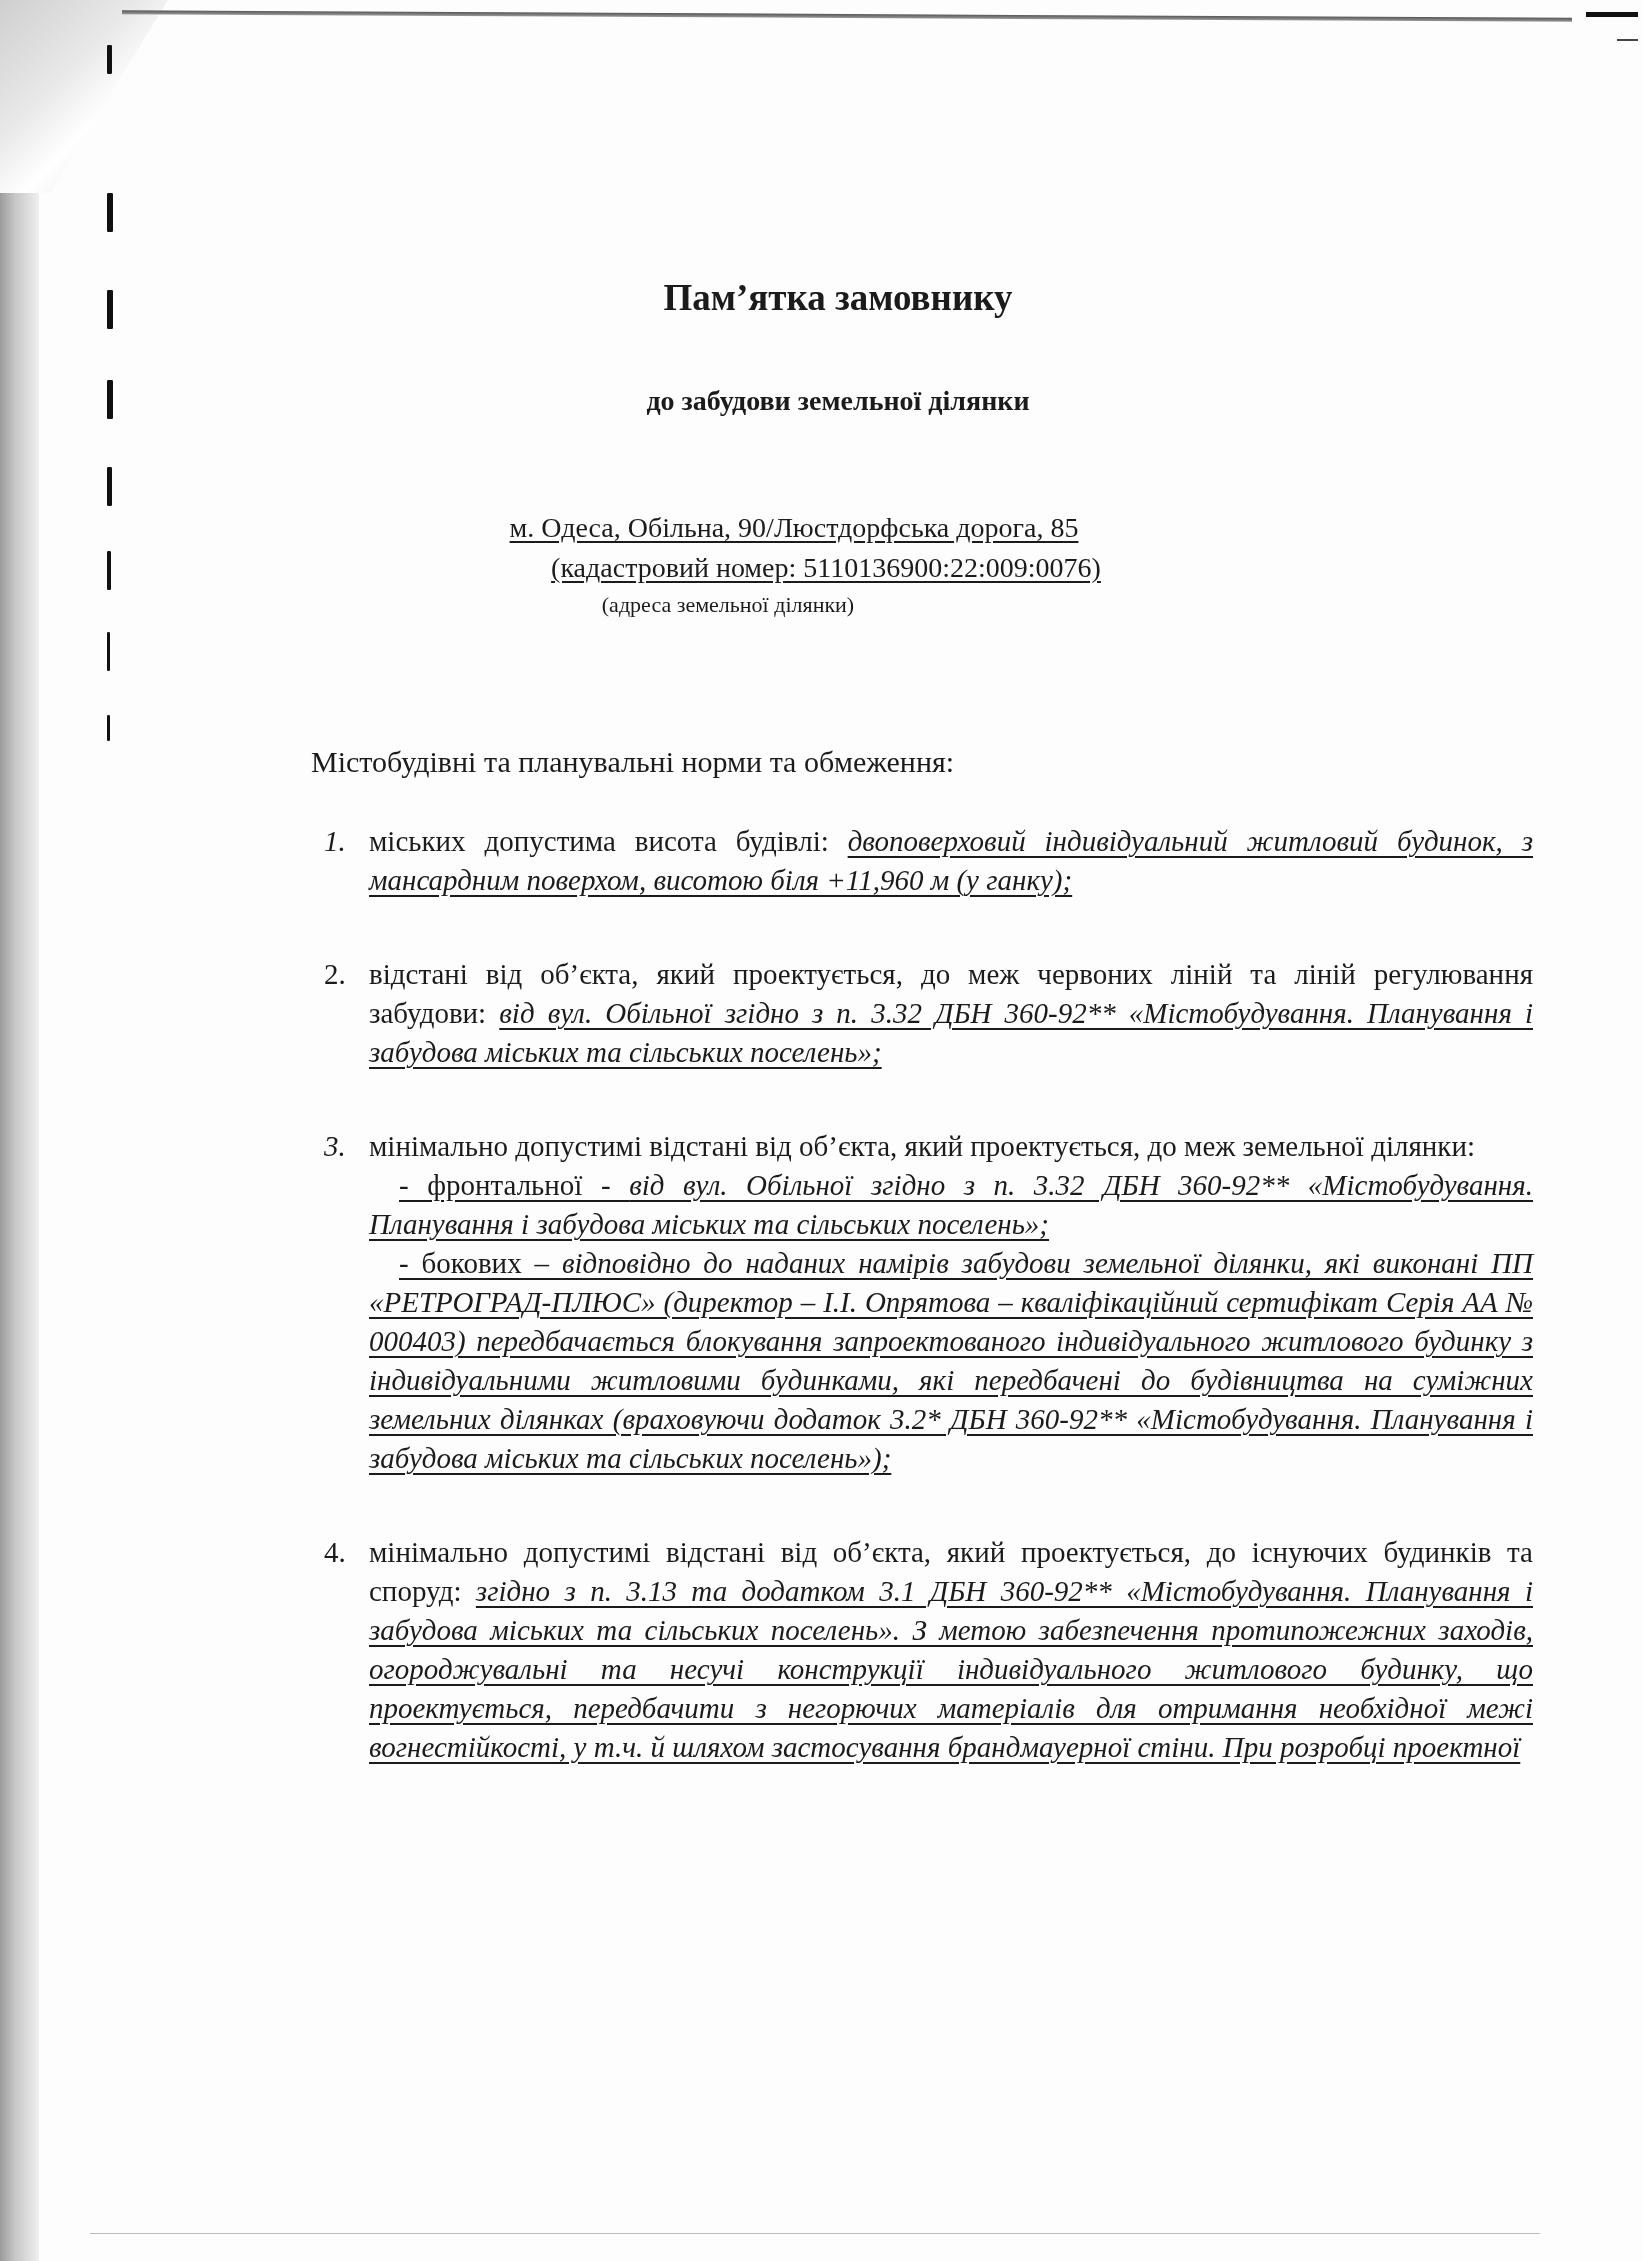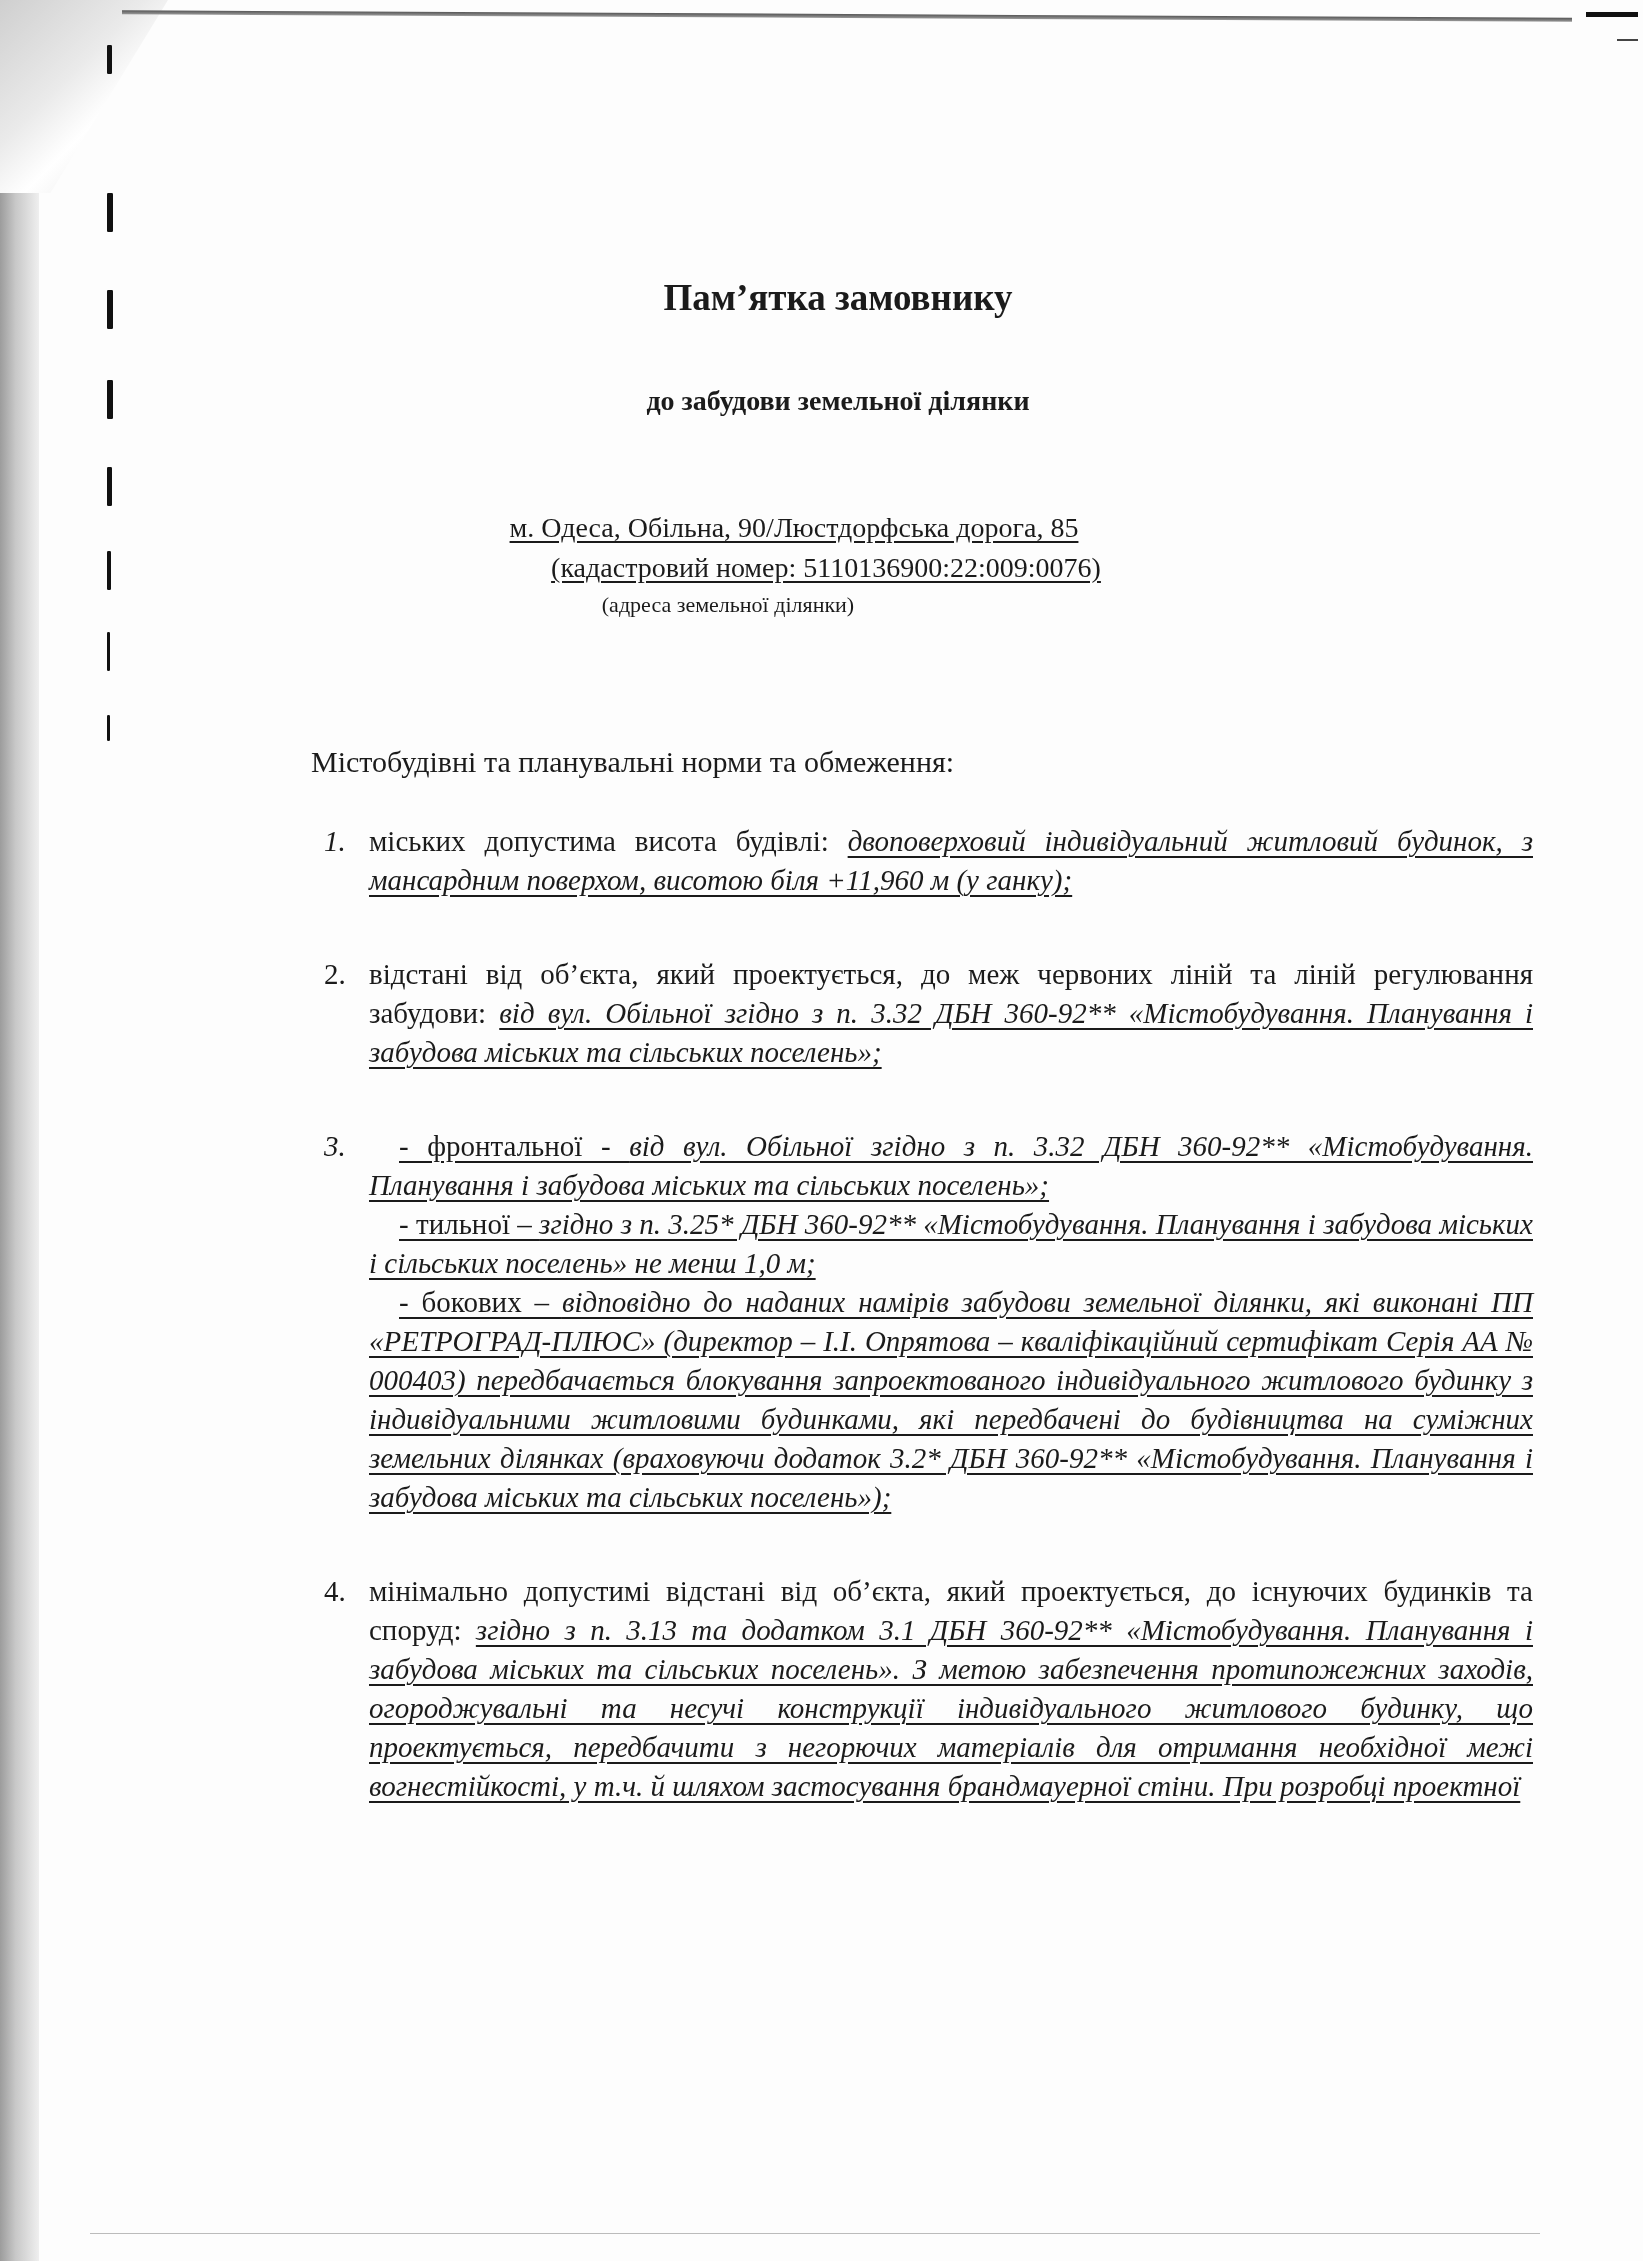--- a/index.html
+++ b/index.html
@@ -68,22 +68,22 @@
   <div class="item">
     <span class="num" style="font-style:italic">1.</span>
     <span>міських допустима висота будівлі: </span><span class="u">двоповерховий індивідуальний житловий будинок, з мансардним поверхом, висотою біля +11,960 м (у ганку);</span>
   </div>
   <div class="item" style="margin-top:55px">
     <span class="num">2.</span>
     <span>відстані від об’єкта, який проектується, до меж червоних ліній та ліній регулювання забудови: </span><span class="u">від вул. Обільної згідно з п. 3.32 ДБН 360-92** «Містобудування. Планування і забудова міських та сільських поселень»;</span>
   </div>
   <div class="item" style="margin-top:55px">
     <span class="num" style="font-style:italic">3.</span>
+    <span>мінімально допустимі відстані від об’єкта, який проектується, до меж земельної ділянки:</span>
     <span class="sub"><span class="plain-u">- фронтальної - </span><span class="u">від вул. Обільної згідно з п. 3.32 ДБН 360-92** «Містобудування. Планування і забудова міських та сільських поселень»;</span></span>
-    <span class="sub"><span class="plain-u">- тильної – </span><span class="u">згідно з п. 3.25* ДБН 360-92** «Містобудування. Планування і забудова міських і сільських поселень» не менш 1,0 м;</span></span>
     <span class="sub"><span class="plain-u">- бокових – </span><span class="u">відповідно до наданих намірів забудови земельної ділянки, які виконані ПП «РЕТРОГРАД-ПЛЮС» (директор – І.І. Опрятова – кваліфікаційний сертифікат Серія АА № 000403) передбачається блокування запроектованого індивідуального житлового будинку з індивідуальними житловими будинками, які передбачені до будівництва на суміжних земельних ділянках (враховуючи додаток 3.2* ДБН 360-92** «Містобудування. Планування і забудова міських та сільських поселень»);</span></span>
   </div>
   <div class="item" style="margin-top:55px">
     <span class="num">4.</span>
     <span>мінімально допустимі відстані від об’єкта, який проектується, до існуючих будинків та споруд: </span><span class="u">згідно з п. 3.13 та додатком 3.1 ДБН 360-92** «Містобудування. Планування і забудова міських та сільських поселень». З метою забезпечення протипожежних заходів, огороджувальні та несучі конструкції індивідуального житлового будинку, що проектується, передбачити з негорючих матеріалів для отримання необхідної межі вогнестійкості, у т.ч. й шляхом застосування брандмауерної стіни. При розробці проектної</span>
   </div>
 </div>
 
 <div class="bottom-line"></div>
 

